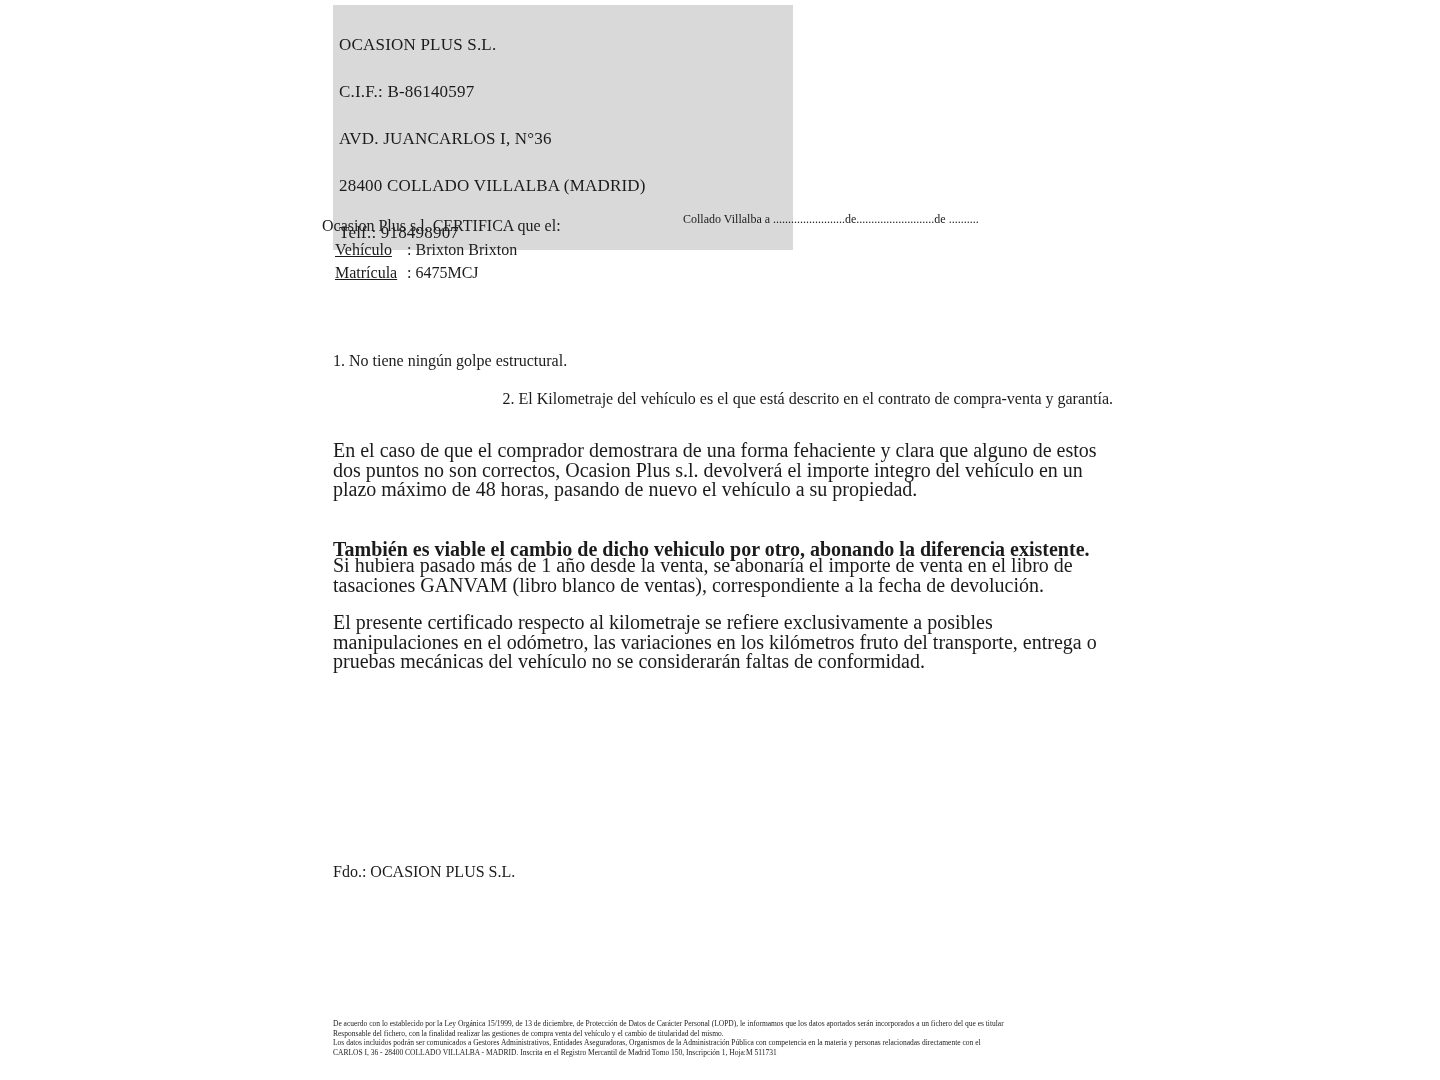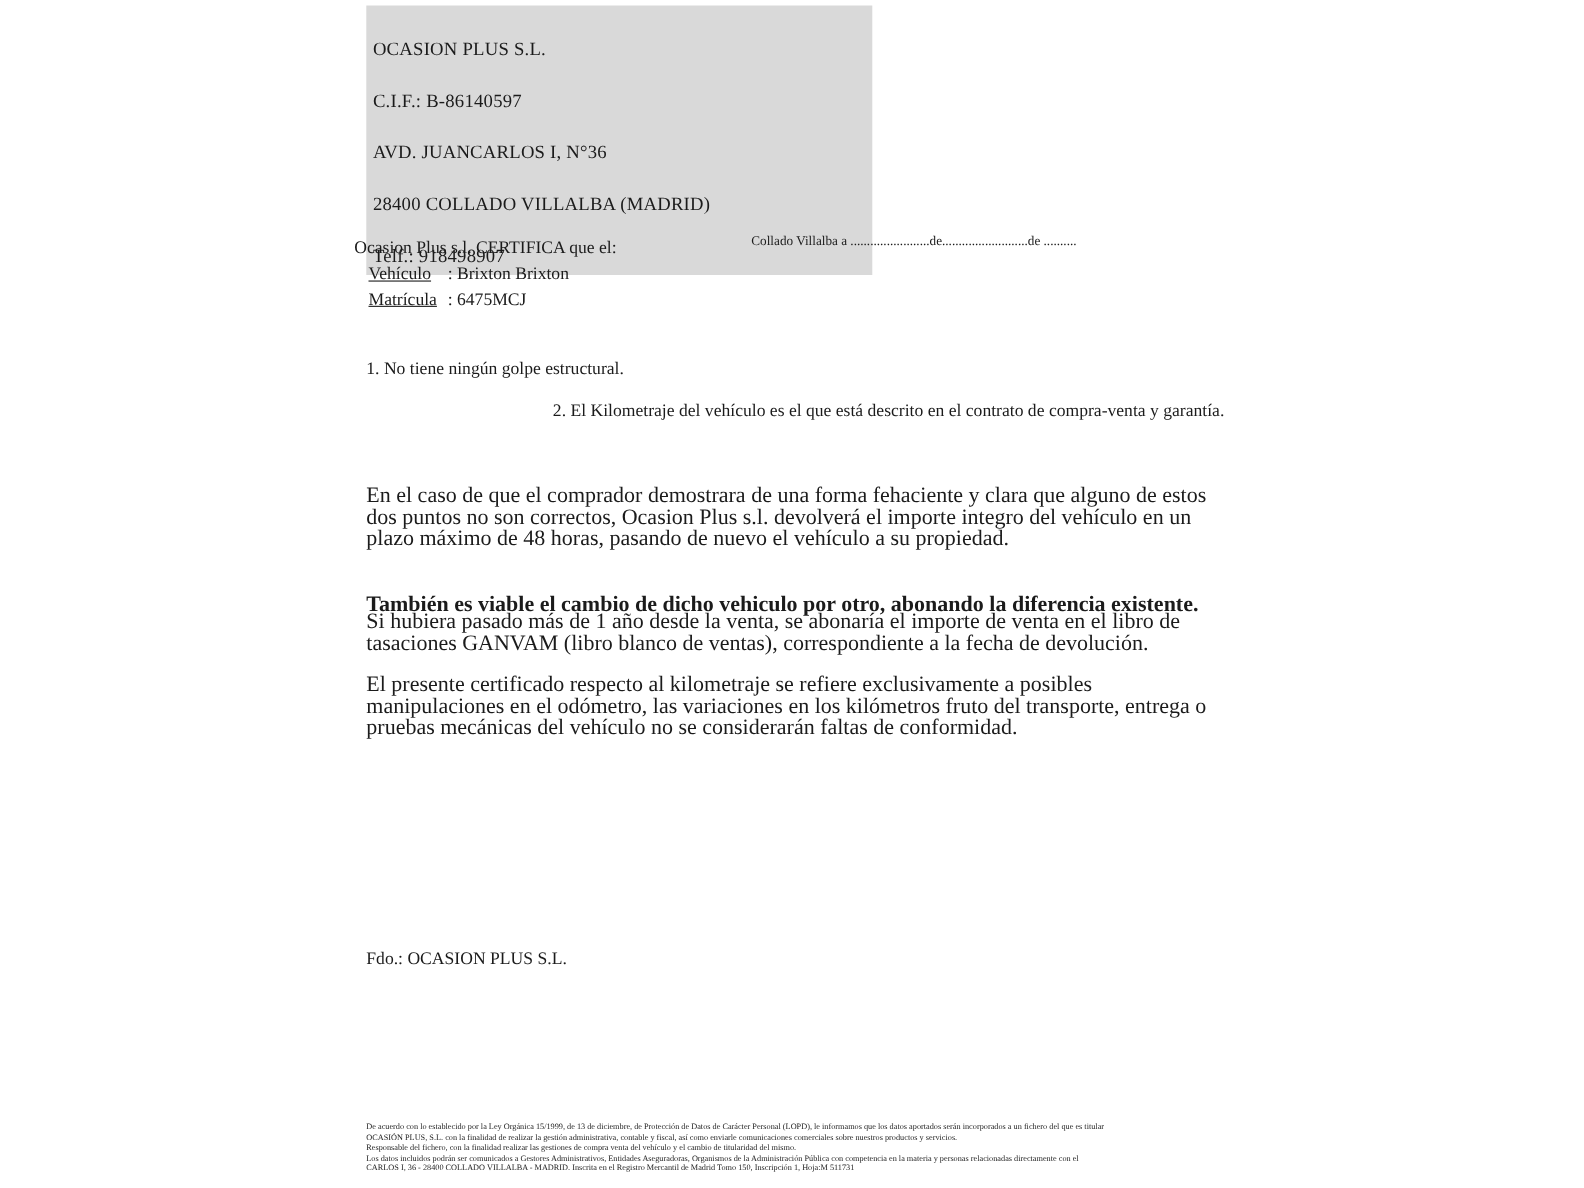--- a/index.html
+++ b/index.html
@@ -45,21 +45,21 @@
   }
   .field-row { position: absolute; left: 335px; font-size: 16px; }
   .row-vehicle { top: 241px; }
   .row-plate { top: 264px; }
   .field-label {
     display: inline-block;
     width: 72px;
     text-decoration: underline;
   }
   .field-sep { display: inline; }
-  .point { position: absolute; left: 333px; font-size: 16px; width: 780px; }
+  .point { position: absolute; left: 333px; font-size: 16px; width: 780px; margin-top: 25px; }
   .point-1 { top: 327px; }
   .point-2 { top: 365px; text-align: right; }
   .para {
     position: absolute;
     left: 333px;
     width: 778px;
     font-size: 20px;
     line-height: 19.5px;
   }
   .para-1 { top: 441px; }
@@ -115,19 +115,18 @@
 
   <div class="para para-1">En el caso de que el comprador demostrara de una forma fehaciente y clara que alguno de estos dos puntos no son correctos, Ocasion Plus s.l. devolverá el importe integro del vehículo en un plazo máximo de 48 horas, pasando de nuevo el vehículo a su propiedad.</div>
   <div class="para para-2">También es viable el cambio de dicho vehiculo por otro, abonando la diferencia existente.</div>
   <div class="para para-3">Si hubiera pasado más de 1 año desde la venta, se abonaría el importe de venta en el libro de tasaciones GANVAM (libro blanco de ventas), correspondiente a la fecha de devolución.</div>
   <div class="para para-4">El presente certificado respecto al kilometraje se refiere exclusivamente a posibles manipulaciones en el odómetro, las variaciones en los kilómetros fruto del transporte, entrega o pruebas mecánicas del vehículo no se considerarán faltas de conformidad.</div>
 
   <div class="signature">Fdo.: OCASION PLUS S.L.</div>
 
   <div class="legal">
     <div>De acuerdo con lo establecido por la Ley Orgánica 15/1999, de 13 de diciembre, de Protección de Datos de Carácter Personal (LOPD), le informamos que los datos aportados serán incorporados a un fichero del que es titular</div>
-    <div>OCASIÓN PLUS, S.L. con la finalidad de realizar la gestión administrativa, contable y fiscal, así como enviarle comunicaciones comerciales sobre nuestros productos y servicios.</div>
     <div>Responsable del fichero, con la finalidad realizar las gestiones de compra venta del vehículo y el cambio de titularidad del mismo.</div>
     <div>Los datos incluidos podrán ser comunicados a Gestores Administrativos, Entidades Aseguradoras, Organismos de la Administración Pública con competencia en la materia y personas relacionadas directamente con el</div>
     <div>CARLOS I, 36 - 28400 COLLADO VILLALBA - MADRID. Inscrita en el Registro Mercantil de Madrid Tomo 150, Inscripción 1, Hoja:M 511731</div>
   </div>
 
 </div>
 
 </body></html>

